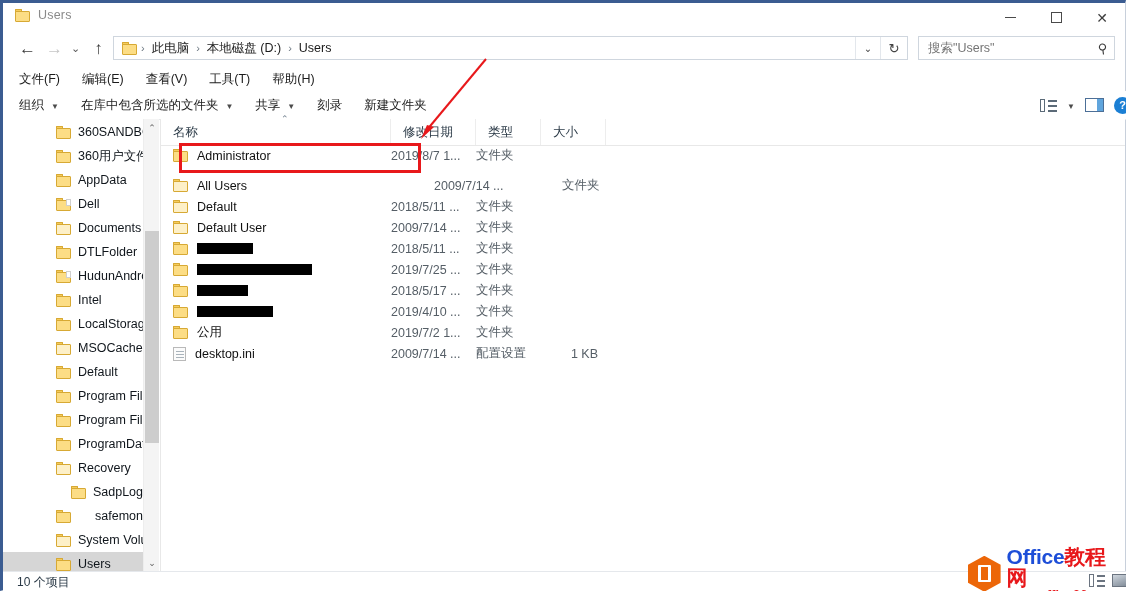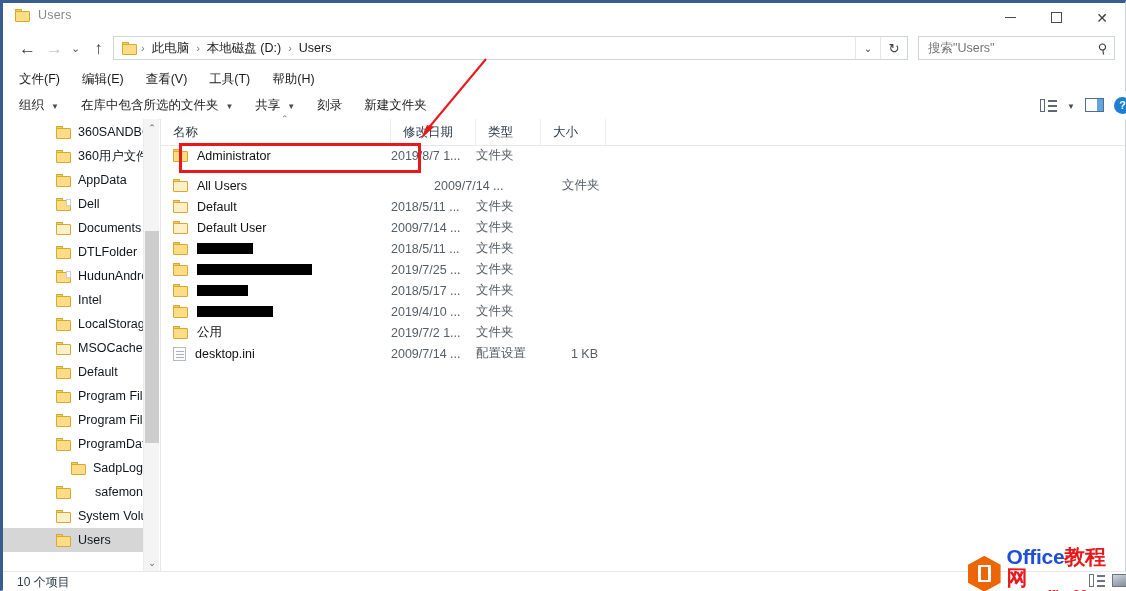--- a/index.html
+++ b/index.html
@@ -751,20 +751,27 @@
           <span class="body"></span>
         </span>
         <span class="tree-label">Program File</span>
       </div>
       <div class="tree-item" style="margin-top: 0px;">
         <span class="folder-ico">
           <span class="tab"></span>
           <span class="body"></span>
         </span>
         <span class="tree-label">ProgramDat</span>
+      </div>
+      <div class="tree-item" style="margin-top: 0px;">
+        <span class="folder-ico pale">
+          <span class="tab"></span>
+          <span class="body"></span>
+        </span>
+        <span class="tree-label">Recovery</span>
       </div>
       <div class="tree-item" style="margin-top: 0px; justify-content: flex-end;">
         <span class="folder-ico">
           <span class="tab"></span>
           <span class="body"></span>
         </span>
         <span class="tree-label">SadpLog</span>
       </div>
       <div class="tree-item" style="margin-top: 0px; gap: 24px;">
         <span class="folder-ico">

